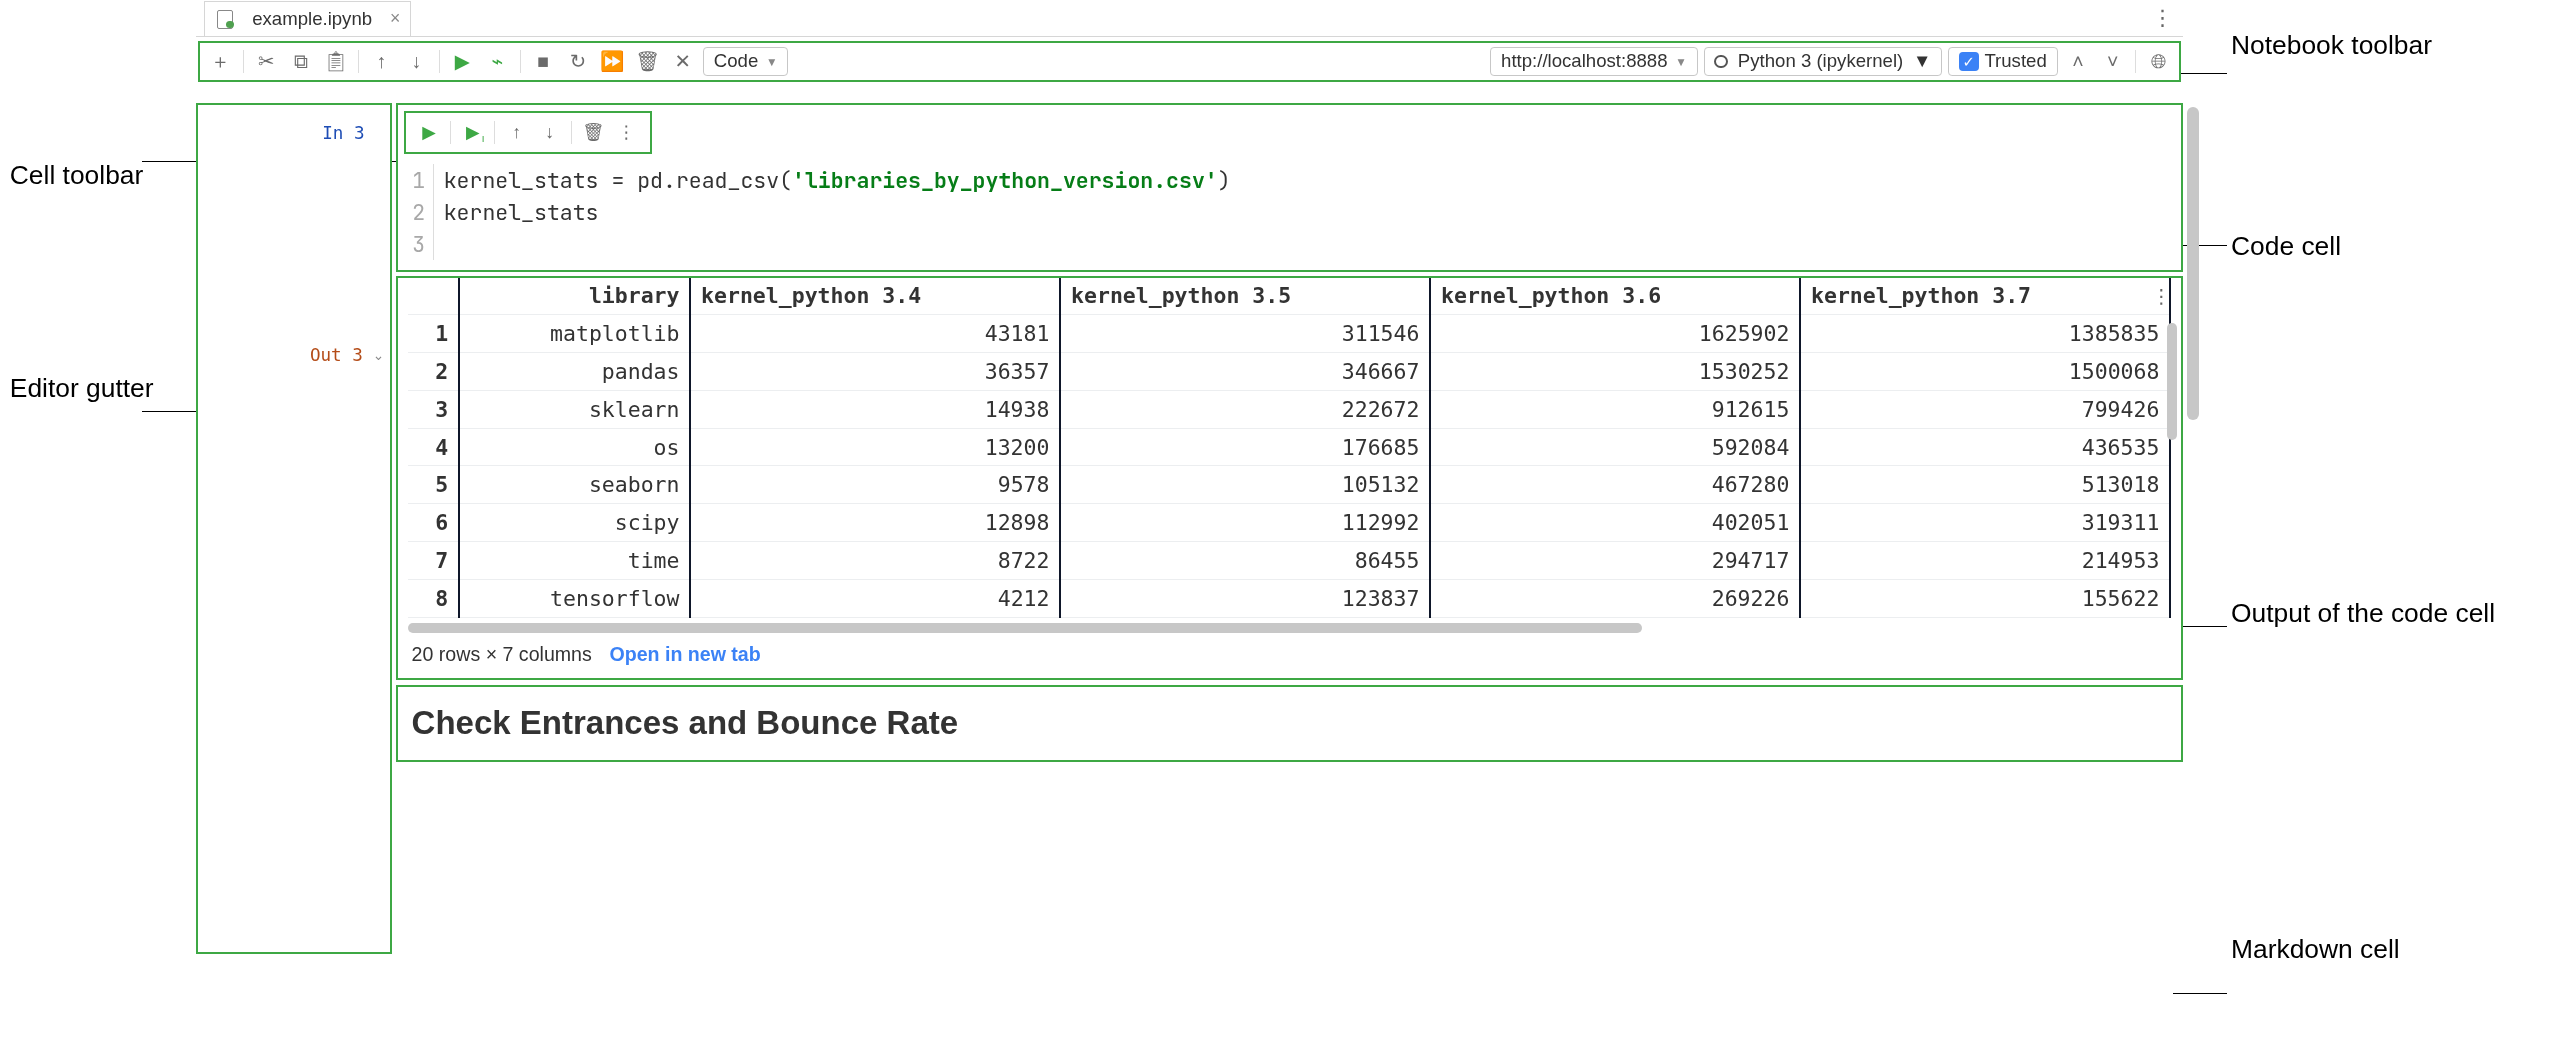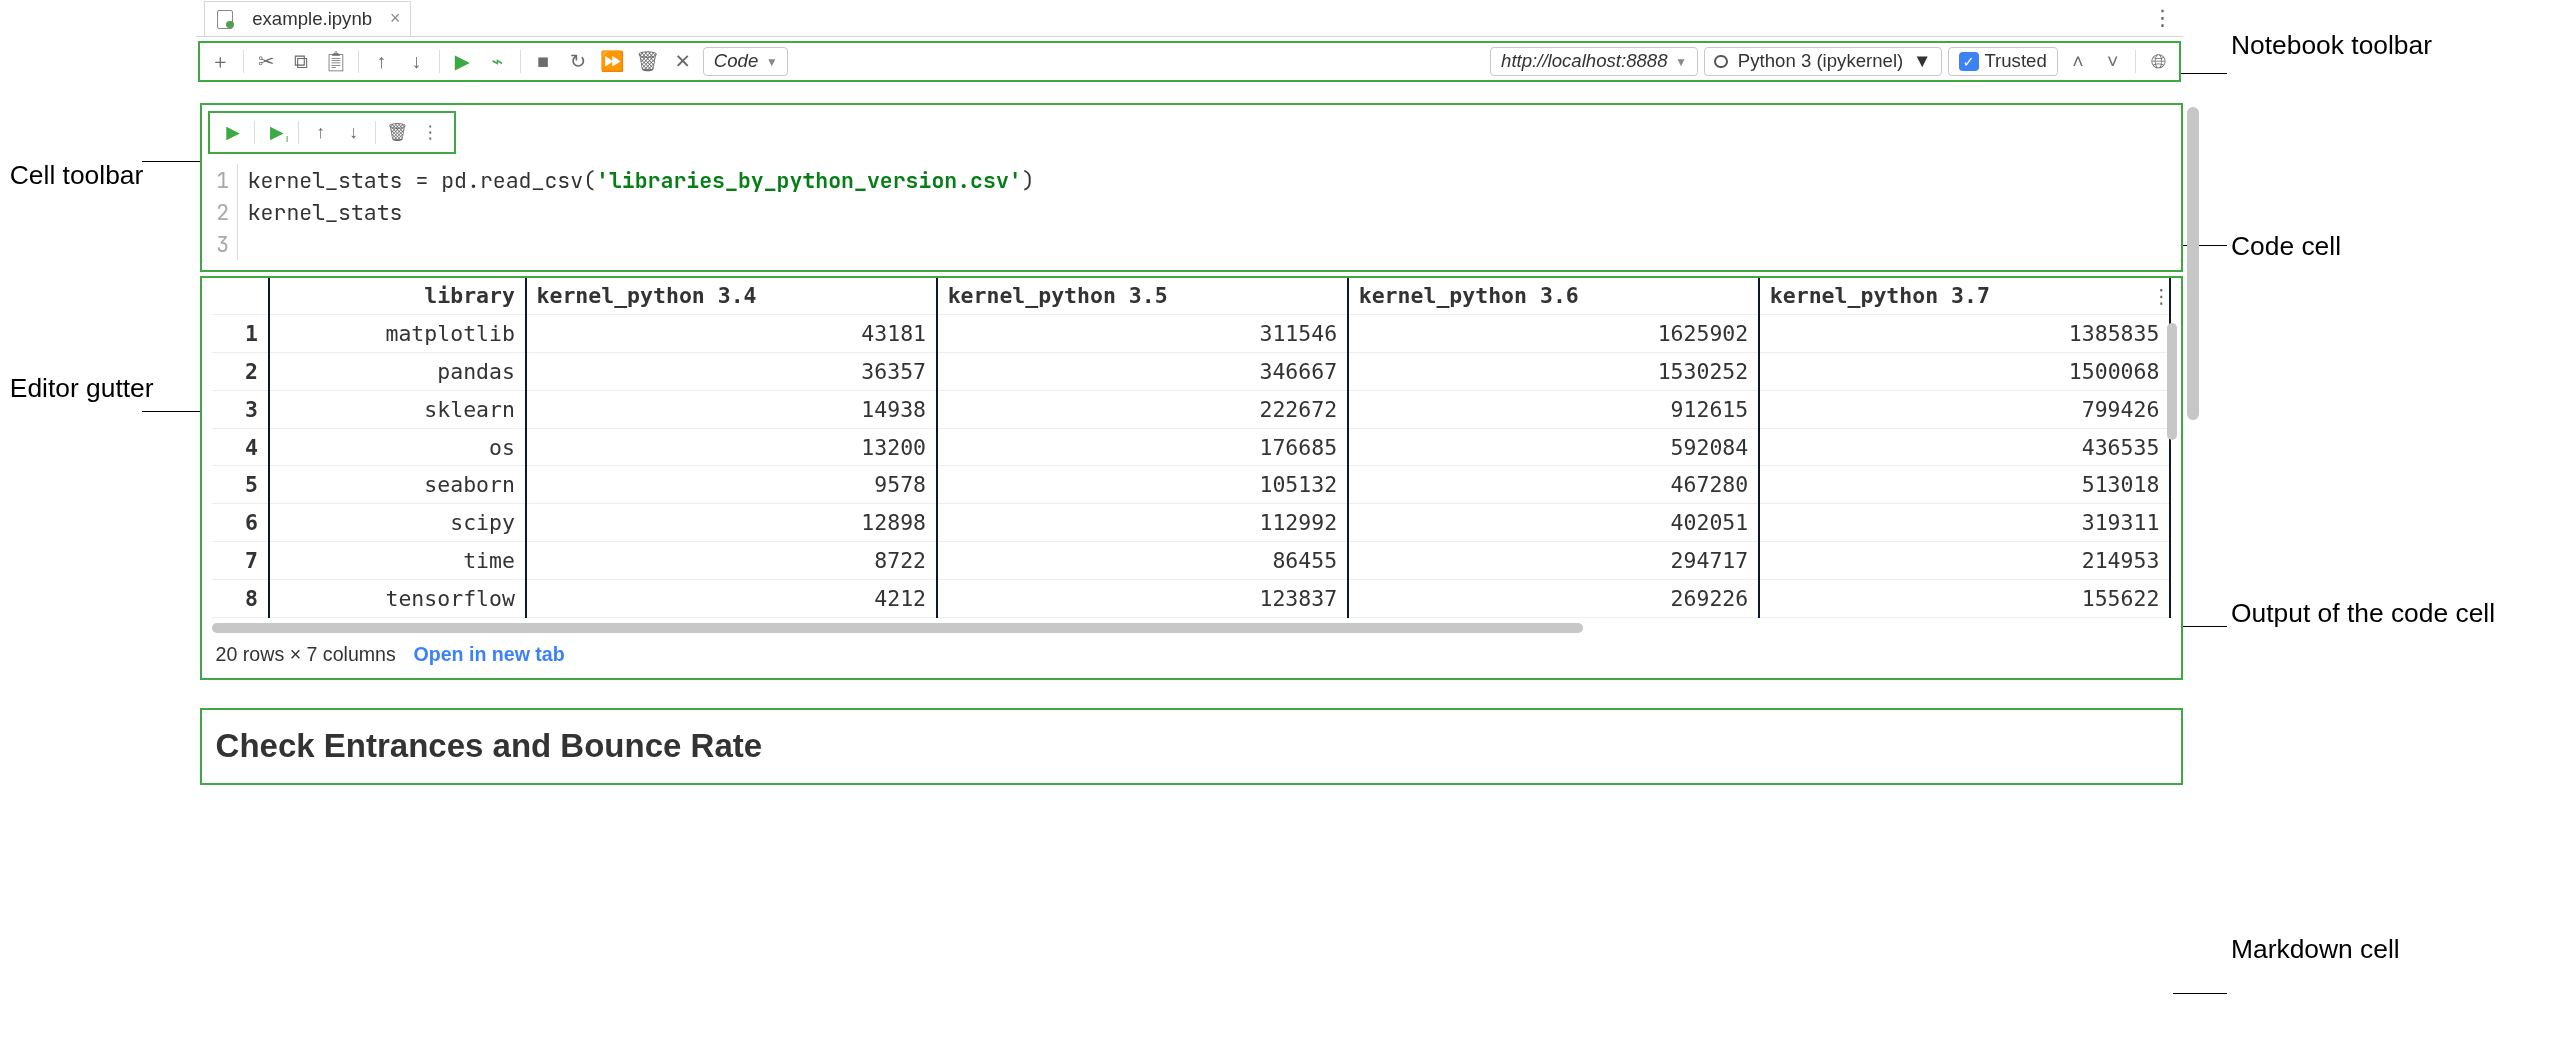--- a/index.html
+++ b/index.html
@@ -101,21 +101,20 @@
 .tb-select {
   height: 29px;
   border: 1px solid #c7c7c7;
   border-radius: 3.9px;
   display: flex;
   align-items: center;
   gap: 7.8px;
   padding: 0 9.8px;
   font-size: 18.6px;
   background: #fff;
-  font-style: italic;
 }
 .tb-select .caret { color: #888; font-size: 11.7px; }
 .tb-group-k {
   height: 29px;
   border: 1px solid #c7c7c7;
   border-radius: 3.9px;
   display: flex;
   align-items: center;
   gap: 9.8px;
   padding: 0 9.8px;
@@ -213,21 +212,21 @@
 .df-table td.lib, .df-table th.lib { text-align: right; }
 .out-kebab { position: absolute; right: 9.8px; top: 7.8px; color: #666; font-size: 19.6px;}
 .out-scroll { position: absolute; right: 3.9px; top: 45px; width: 9.8px; height: 117px; background: #c7c7c7; border-radius: 4.9px; }
 .out-hscroll { height: 9.8px; background: #c7c7c7; border-radius: 4.9px; margin-top: 5.9px; width: 70%; }
 .out-footer { display: flex; gap: 17.6px; font-size: 19.6px; padding: 9.8px 3.9px 3.9px 3.9px; align-items: center;}
 .out-footer .link { color: #3b82f6; font-weight: bold; }
 
 
 .md-cell {
   border: 2px solid #3da844;
-  margin-top: 28px;
+  margin-top: 5px;
   padding: 17.6px 13.7px;
 }
 .md-cell h2 { font-size: 33px; font-weight: 800; }
 
 
 .cell-side-scroll {
   position: absolute;
   right: -15.7px; top: 3.9px; width: 11.7px; height: 313px;
   background: #c7c7c7; border-radius: 5.9px;
 }
@@ -316,20 +315,28 @@
       </div>
       <span class="tb-btn">˄</span>
       <span class="tb-btn">˅</span>
       <span class="tb-sep"></span>
       <span class="tb-btn">🌐︎</span>
     </div>
   </div>
 
   <div class="cell-row">
 
+    <div class="gutter">
+      <div class="in-label">In 3</div>
+      <div style="height:186px"></div>
+      <div class="out-row">
+        <span class="out-label">Out 3</span>
+        <span class="chev">⌄</span>
+      </div>
+    </div>
 
     <div class="cell-body">
       <div class="code-cell-wrap">
         <div class="code-cell">
           <div class="cell-toolbar">
             <span class="tb-btn green">▶</span>
             <span class="tb-sep"></span>
             <span class="tb-btn green" style="position:relative">▶<sub style="font-size:9.8px;position:absolute;bottom:2px;right:2px">I</sub></span>
             <span class="tb-sep"></span>
             <span class="tb-btn">↑</span>

